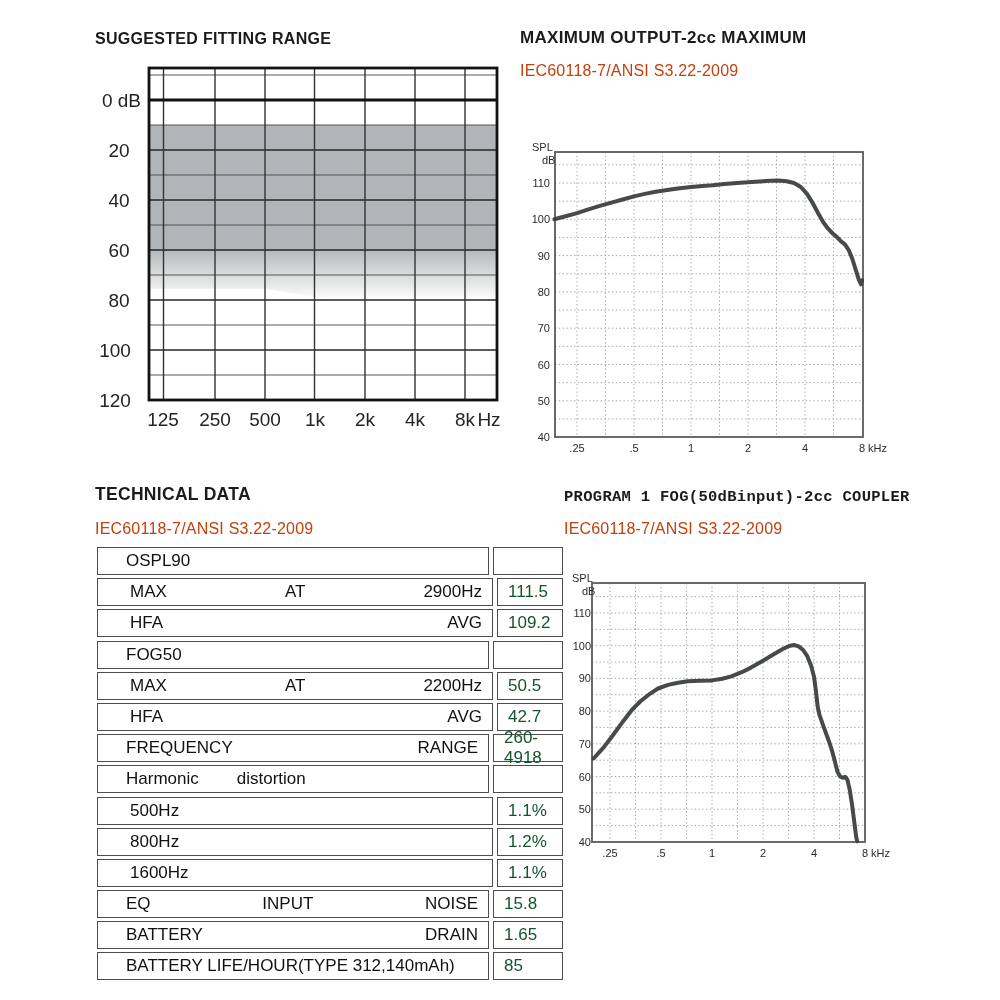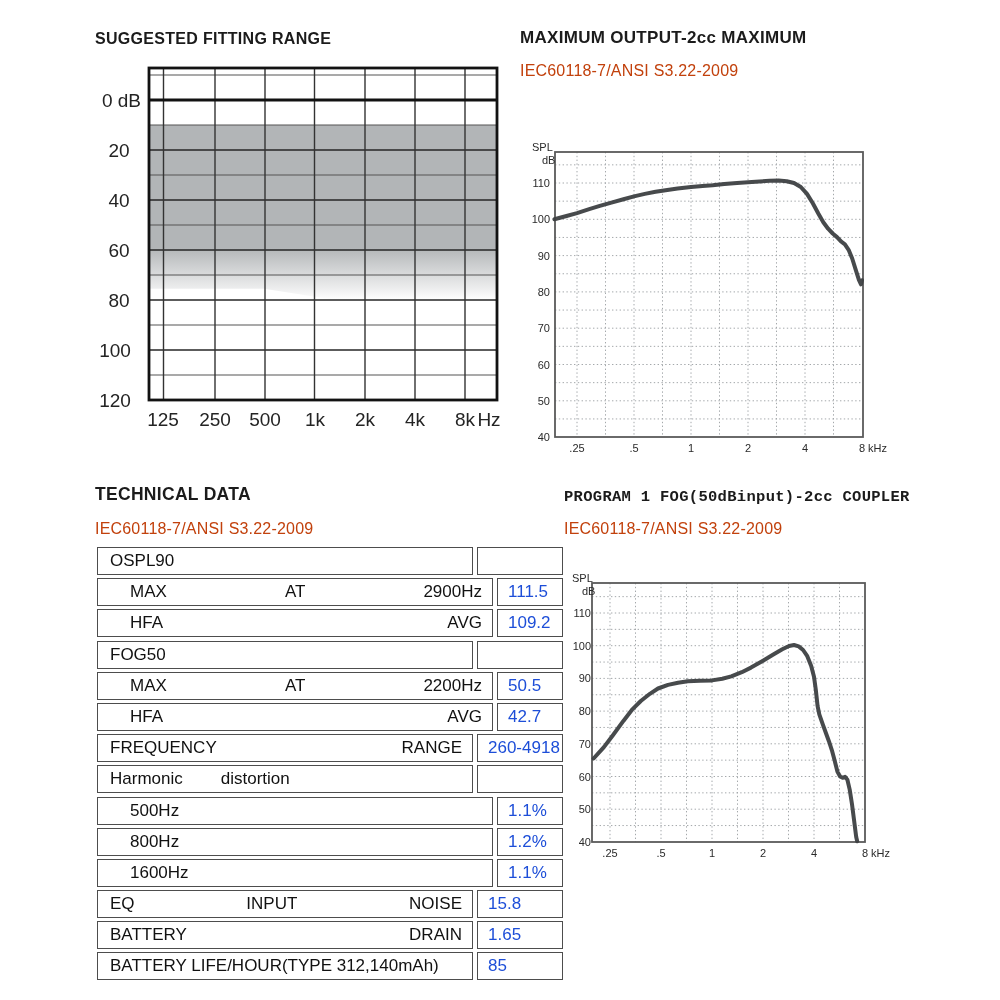--- a/index.html
+++ b/index.html
@@ -22,25 +22,25 @@
   .big-tick{font-size:19px;fill:#242424;}
   .sm-tick{font-size:11px;fill:#2a2a2a;}
   .yt{text-anchor:end;}
   .xt{text-anchor:middle;}
   .frame-dark{fill:none;stroke:#121212;stroke-width:2.8;}
   .frame-gray{fill:none;stroke:#5a5a5a;stroke-width:1.8;}
   .curve{fill:none;stroke-width:4;stroke-linecap:round;stroke-linejoin:round;opacity:.95;}
   #tech-table{position:absolute;left:97px;top:547px;width:466px;}
   .t-row{display:flex;height:28px;margin-bottom:3.2px;}
   .t-left{width:352px;border:1.6px solid #4d4d4d;display:flex;align-items:center;font-size:17px;color:#111;}
-  .t-left.pad-sec{padding-left:12px;padding-right:10px;}
+  .t-left.pad-sec{padding-left:28px;padding-right:10px;}
   .t-left.pad-ind{padding-left:32px;padding-right:10px;}
   .t-left.spread{justify-content:space-between;}
   .t-left.start{justify-content:flex-start;gap:38px;}
-  .t-right{margin-left:4px;flex:1;border:1.6px solid #4d4d4d;display:flex;align-items:center;padding-left:10px;font-size:17px;color:#1d4ed8;}
+  .t-right{margin-left:4px;flex:1;border:1.6px solid #4d4d4d;display:flex;align-items:center;padding-left:10px;font-size:17px;color:#14532d;}
 </style>
 </head>
 <body>
 
 <div class="abs title t-fit">SUGGESTED FITTING RANGE</div>
 <div class="abs title t-max">MAXIMUM OUTPUT-2cc MAXIMUM</div>
 <div class="abs sub  s-max">IEC60118-7/ANSI S3.22-2009</div>
 <div class="abs title t-tech">TECHNICAL DATA</div>
 <div class="abs sub  s-tech">IEC60118-7/ANSI S3.22-2009</div>
 <div class="abs title t-prog">PROGRAM 1 FOG(50dBinput)-2cc COUPLER</div>

